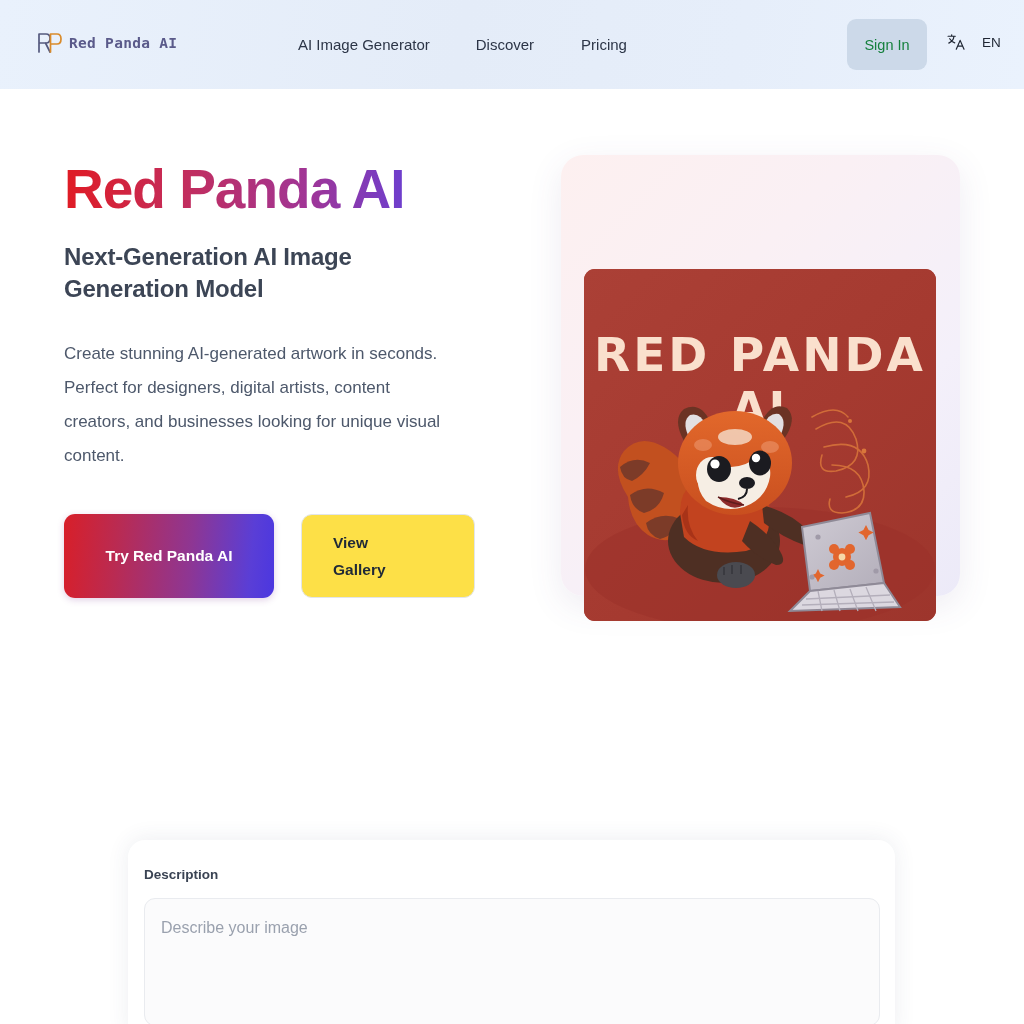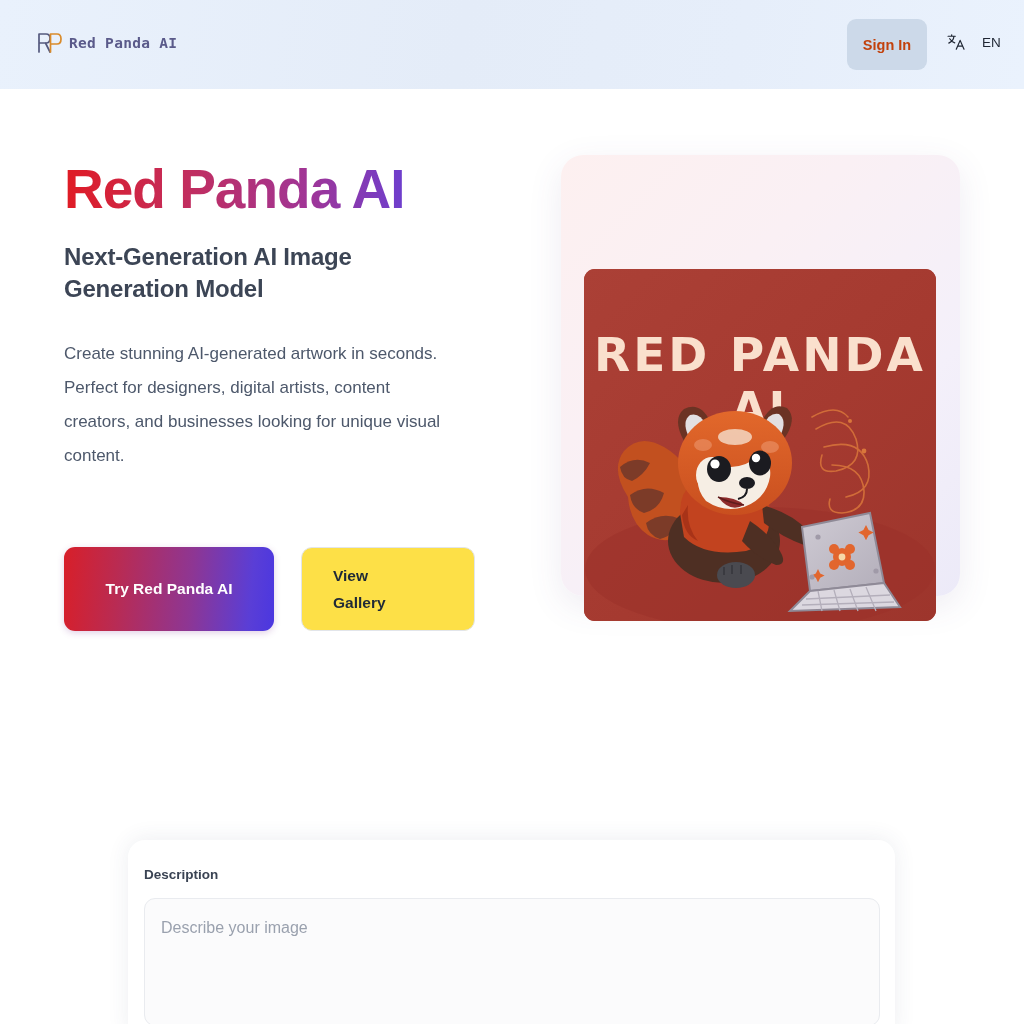--- a/index.html
+++ b/index.html
@@ -31,21 +31,21 @@
   .nav a {
     font-size:15px; color:#2c3547; text-decoration:none; white-space:nowrap;
   }
   .nav .gap1 { margin-right:46px; }
   .nav .gap2 { margin-right:47px; }
 
   .signin {
     position:absolute; left:847px; top:19px;
     width:80px; height:51px; border-radius:9px;
     background:#ccd9e9; border:none;
-    font-size:14.5px; font-weight:bold; color:#c2410c;
+    font-size:14.5px; font-weight:normal; color:#15803d;
     display:flex; align-items:center; justify-content:center;
     cursor:pointer;
   }
   .lang {
     position:absolute; left:947px; top:33px;
     display:flex; align-items:center; gap:17px; cursor:pointer;
   }
   .lang-icon { width:18px; height:18px; display:block; }
   .lang-label { font-size:13.5px; color:#1f2633; font-weight:400; }
 
@@ -60,21 +60,21 @@
   }
   .hero-sub {
     margin-top:22px; font-size:24px; font-weight:bold; color:#3c4555;
     line-height:1.33; letter-spacing:-0.2px; max-width:330px;
   }
   .hero-body {
     margin-top:32px; font-size:17px; color:#4d586b; line-height:2.0;
     max-width:392px;
   }
 
-  .cta-row { position:absolute; left:64px; top:547px; display:flex; gap:27px; }
+  .cta-row { position:absolute; left:64px; top:514px; display:flex; gap:27px; }
   .btn-primary {
     width:210px; height:84px; border-radius:11px; border:none;
     background:linear-gradient(95deg,#d81f29 0%,#b92b53 26%,#8e3693 60%,#5a3ed6 88%,#4b37e0 100%);
     color:#fff; font-size:15.5px; font-weight:bold; line-height:1.75;
     display:flex; align-items:center; justify-content:center; text-align:center;
     padding:0 26px; cursor:pointer;
     box-shadow:0 2px 7px rgba(120,40,140,0.22);
   }
   .btn-secondary {
     width:174px; height:84px; border-radius:11px;
@@ -124,20 +124,25 @@
 <div class="header">
 
   <div class="brand">
     <svg class="brand-mark" viewBox="0 0 26 24">
       <path d="M3 3 L3 21 M3 3 L10 3 Q14 3 14 7.5 Q14 12 10 12 L3 12 M9.5 12 L14 21" fill="none" stroke="#54597e" stroke-width="1.7" stroke-linecap="round"></path>
       <path d="M14.5 3 L14.5 21 M14.5 3 L21 3 Q25 3 25 8 Q25 13 21 13 L14.5 13" fill="none" stroke="#d98b2b" stroke-width="1.7" stroke-linecap="round"></path>
     </svg>
     <span class="brand-text">Red Panda AI</span>
   </div>
 
+  <nav class="nav">
+    <a class="gap1" href="#">AI Image Generator</a>
+    <a class="gap2" href="#">Discover</a>
+    <a href="#">Pricing</a>
+  </nav>
 
   <button class="signin">Sign In</button>
 
   <div class="lang">
     <svg class="lang-icon" viewBox="0 0 20 20">
       <path d="M1.2 3.6 H9.2 M5.2 2 V3.6 M7.7 3.6 Q7.4 8.6 2.0 11.2 M3.0 6.4 Q5.0 9.6 8.6 10.9" fill="none" stroke="#1f2633" stroke-width="1.35" stroke-linecap="round" stroke-linejoin="round"></path>
       <path d="M10.3 18 L14.6 8.2 L18.9 18 M11.9 14.6 H17.3" fill="none" stroke="#1f2633" stroke-width="1.35" stroke-linecap="round" stroke-linejoin="round"></path>
     </svg>
     <span class="lang-label">EN</span>
   </div>

